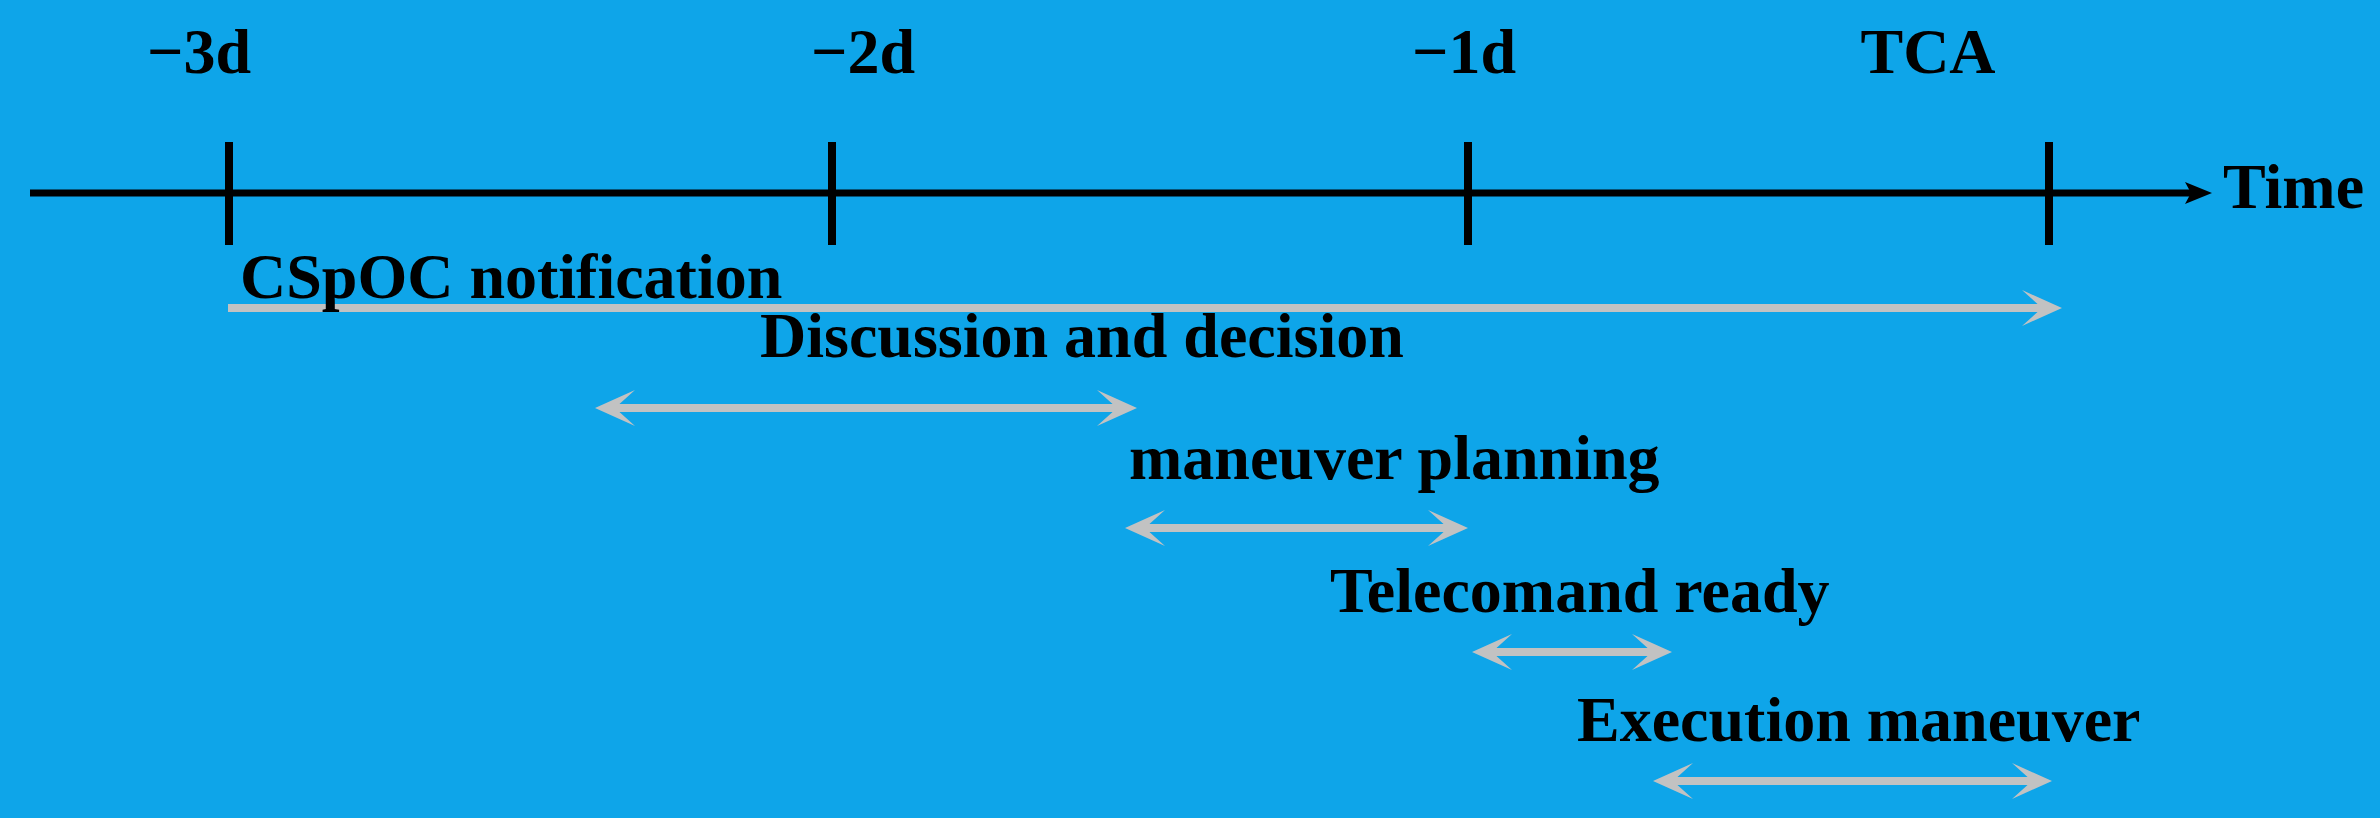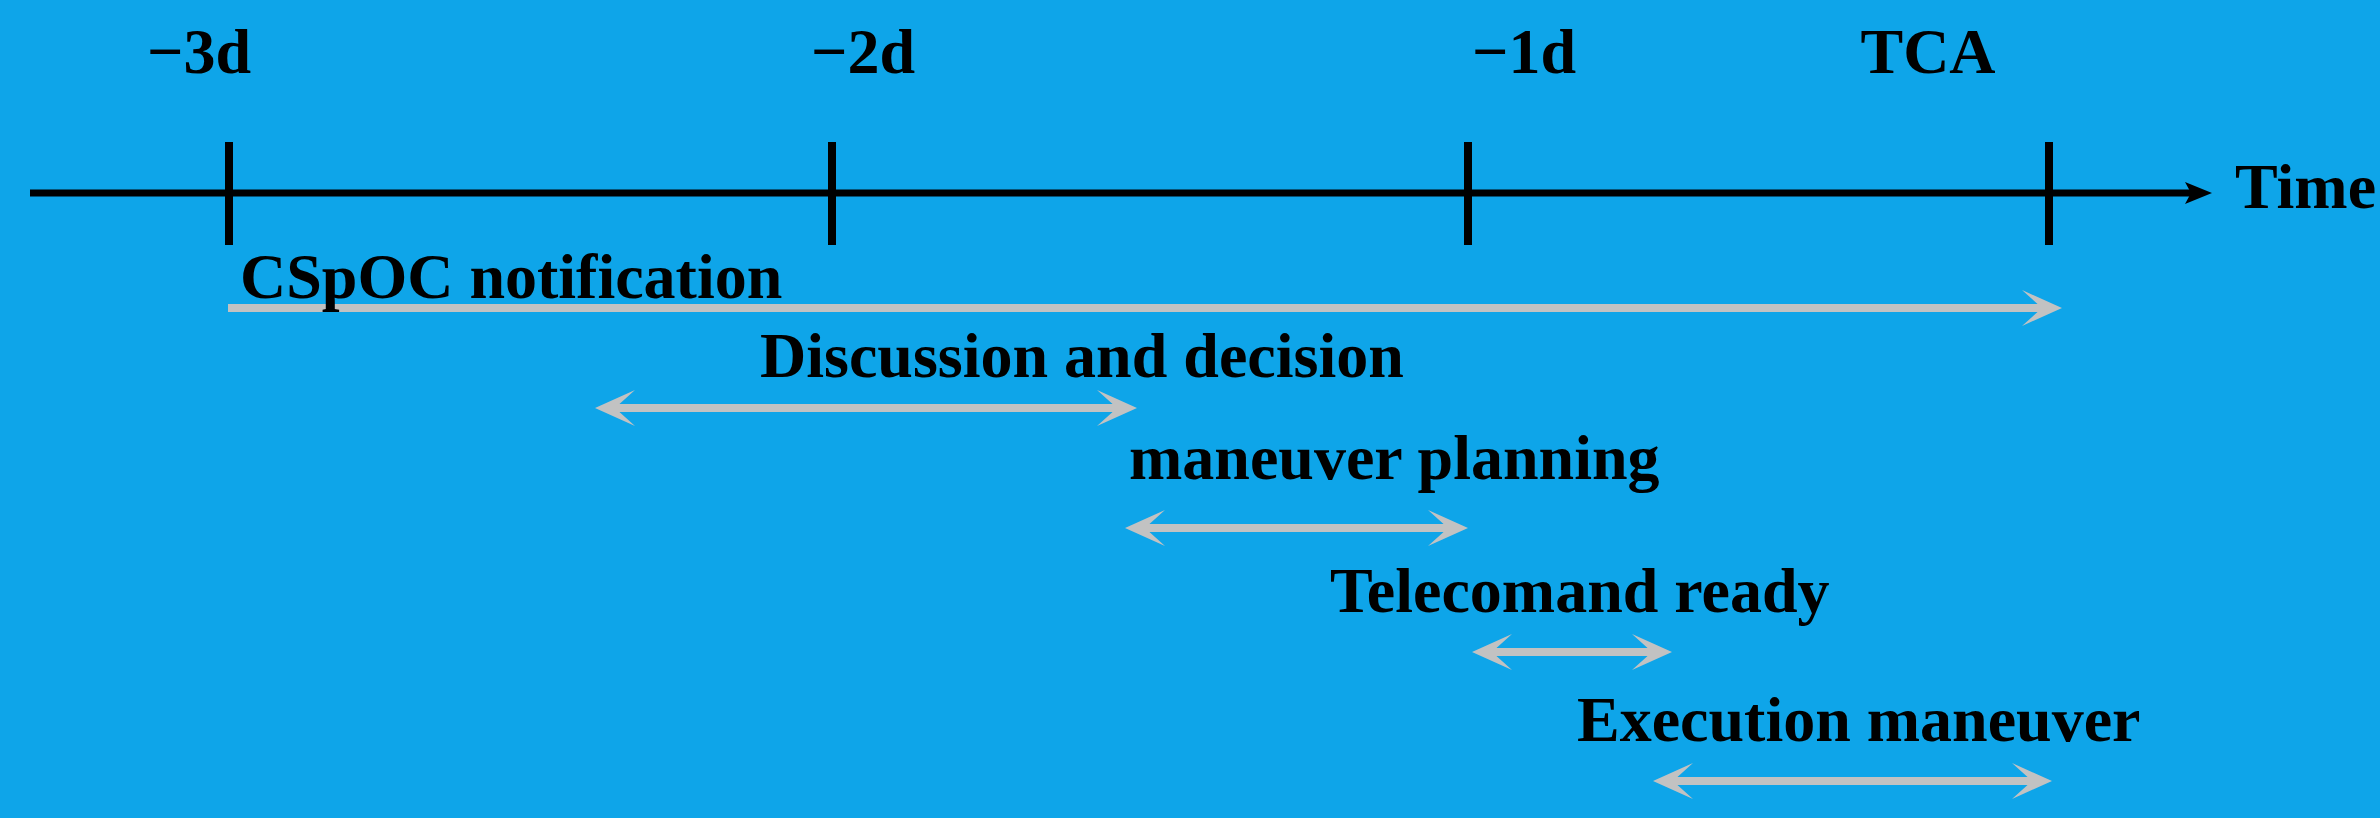--- a/index.html
+++ b/index.html
@@ -51,24 +51,24 @@
       <polygon points="1472,652 1512,634 1492,652 1512,670" fill="#c2c2c2"></polygon>
       <polygon points="1672,652 1632,634 1652,652 1632,670" fill="#c2c2c2"></polygon>
       <line x1="1492" y1="652" x2="1652" y2="652" stroke="#c2c2c2" stroke-width="8"></line>
       <polygon points="1653,781 1693,763 1673,781 1693,799" fill="#c2c2c2"></polygon>
       <polygon points="2052,781 2012,763 2032,781 2012,799" fill="#c2c2c2"></polygon>
       <line x1="1673" y1="781" x2="2032" y2="781" stroke="#c2c2c2" stroke-width="8"></line>
     </svg>
 
   <div class="lbl centered" style="left: 199px; top: 20px;">−3d</div>
   <div class="lbl centered" style="left: 820px; top: 20px; margin-left: 43px;">−2d</div>
-  <div class="lbl centered" style="left: 1524px; top: 20px;">−1d</div>
+  <div class="lbl centered" style="left: 1464px; top: 20px;">−1d</div>
   <div class="lbl centered" style="left: 1928px; top: 20px;">TCA</div>
 
-  <div class="lbl" style="left: 2223px; top: 155px; margin-left: 12px;">Time</div>
+  <div class="lbl" style="left: 2223px; top: 155px;">Time</div>
 
   <div class="lbl" style="left: 240px; top: 215px; margin-top: 30px;">CSpOC notification</div>
-  <div class="lbl" style="left: 760px; top: 324px;">Discussion and decision</div>
+  <div class="lbl" style="left: 760px; top: 304px;">Discussion and decision</div>
   <div class="lbl" style="left: 1100px; top: 426px; margin-left: 29px;">maneuver planning</div>
   <div class="lbl" style="left: 1330px; top: 559px;">Telecomand ready</div>
   <div class="lbl" style="left: 1577px; top: 688px;">Execution maneuver</div>
 
 </div>
 
 </body></html>

